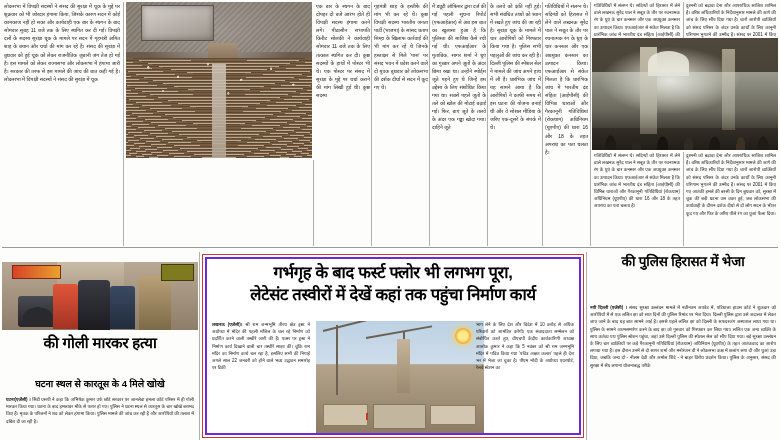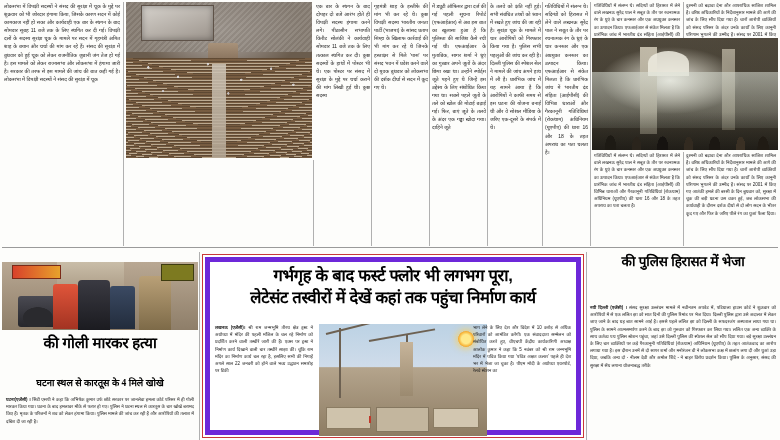--- a/index.html
+++ b/index.html
@@ -145,27 +145,27 @@
   .ph-street .p-khaki{position:absolute;left:70%;bottom:0;width:16%;height:80%;background:linear-gradient(#b9a077,#7d6a48);border-radius:4px 4px 0 0;}
   .ph-street .badge{position:absolute;right:2%;top:3%;width:16%;height:22%;background:#7d7a20;border:1px solid #3e3c10;}
 
   .headline-crime{
     position:absolute;left:2px;top:82px;width:192px;
     text-align:center;font-weight:bold;font-size:15px;line-height:1.18;
     letter-spacing:-.2px;color:#000;
   }
   .subhead-crime{
     position:absolute;left:2px;top:126px;width:192px;
-    text-align:center;font-weight:bold;font-size:9.5px;line-height:1.2;color:#000;font-family:Liberation Serif, serif;
+    text-align:center;font-weight:bold;font-size:9.5px;line-height:1.2;color:#000;
   }
   .crime-body{position:absolute;left:4px;top:144px;width:188px;height:44px;}
 
   
   .b-center{left:202px;top:2px;width:382px;height:184px;border:1px solid #c9373a;padding:2px;background:#fff;}
-  .b-center-inner{position:relative;width:100%;height:100%;border:5px solid #6d28d9;box-sizing:border-box;padding:3px 20px;}
+  .b-center-inner{position:relative;width:100%;height:100%;border:2px solid #6d28d9;box-sizing:border-box;padding:3px 20px;}
   .headline-temple{
     text-align:center;font-weight:bold;font-size:16.5px;line-height:1.32;
     letter-spacing:-.3px;color:#000;
   }
   .temple-cols{position:absolute;left:5px;right:5px;top:62px;bottom:3px;}
   .tc{position:absolute;top:0;bottom:0;}
   .tc.a{left:0;width:98px;}
   .tc.b{right:0;width:98px;}
   .ph-construct{
     position:absolute;left:104px;top:0;width:168px;height:112px;

